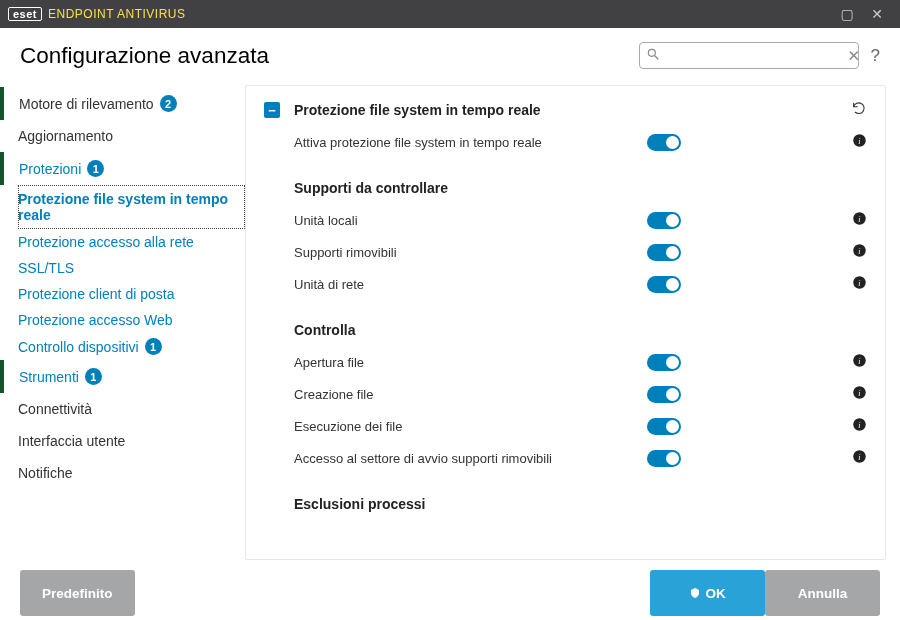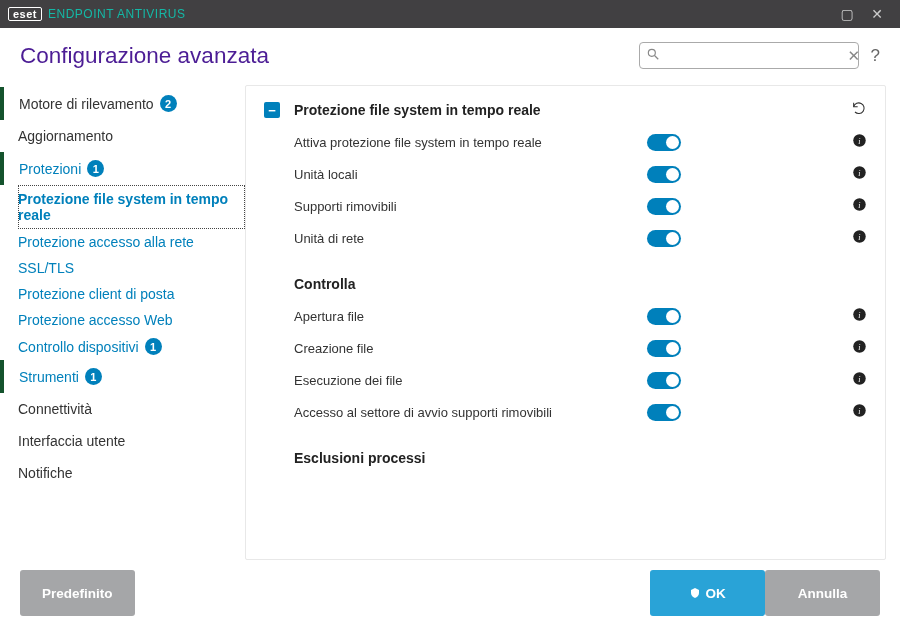--- a/index.html
+++ b/index.html
@@ -3,27 +3,27 @@
 <meta charset="utf-8">
 <style>
   * { box-sizing: border-box; margin: 0; padding: 0; }
   html,body { width: 900px; height: 620px; overflow: hidden; font-family: "Segoe UI", Arial, sans-serif; background:#fff; }
   body { display:flex; flex-direction:column; }
 
   
   .titlebar { height:28px; background:#414042; color:#ccc; display:flex; align-items:center; padding:0 8px; }
   .brand-box { border:1px solid #fff; border-radius:2px; padding:0 4px; font-size:11px; font-weight:700; color:#fff; letter-spacing:0.5px; }
   .brand-box .e { color:#fff; }
-  .brand-text { margin-left:6px; font-size:12px; letter-spacing:0.5px; color:#14b8a6; }
+  .brand-text { margin-left:6px; font-size:12px; letter-spacing:0.5px; color:#fde047; }
   .tb-spacer { flex:1; }
   .tb-icon { width:30px; text-align:center; font-size:14px; color:#ccc; cursor:pointer; }
 
   
   .topbar { display:flex; align-items:center; padding:14px 20px 10px 20px; }
-  .page-title { font-size:22.5px; color:#4c1d95; font-weight:400; }
+  .page-title { font-size:22.5px; color:#000000; font-weight:400; }
   .top-spacer { flex:1; }
   .search { position:relative; width:220px; height:27px; border:1px solid #aaa; border-radius:4px; display:flex; align-items:center; padding:0 6px; }
   .search svg { width:14px; height:14px; fill:none; stroke:#888; stroke-width:2; }
   .search input { border:none; outline:none; flex:1; margin:0 6px; font-size:13px; }
   .search .clear { color:#888; font-size:15px; cursor:pointer; }
   .help { margin-left:12px; font-size:17px; color:#666; cursor:pointer; }
 
   
   .body { flex:1; display:flex; min-height:0; }
 
@@ -169,20 +169,21 @@
             <span class="toggle"></span>
           </span>
         <span class="info-ic">
           <svg viewBox="0 0 24 24">
               <circle cx="12" cy="12" r="10" fill="#222"></circle>
               <text x="12" y="17" text-anchor="middle" font-size="13" fill="#fff" font-family="Georgia" font-style="italic">i</text>
             </svg>
         </span>
       </div>
 
+      <div class="subtitle">Supporti da controllare</div>
       <div class="row">
         <span class="rlabel">Unità locali</span>
         <span class="toggle-cell">
             <span class="toggle"></span>
           </span>
         <span class="info-ic"><svg viewBox="0 0 24 24">
               <circle cx="12" cy="12" r="10" fill="#222"></circle>
               <text x="12" y="17" text-anchor="middle" font-size="13" fill="#fff" font-family="Georgia" font-style="italic">i</text>
             </svg></span>
       </div>

